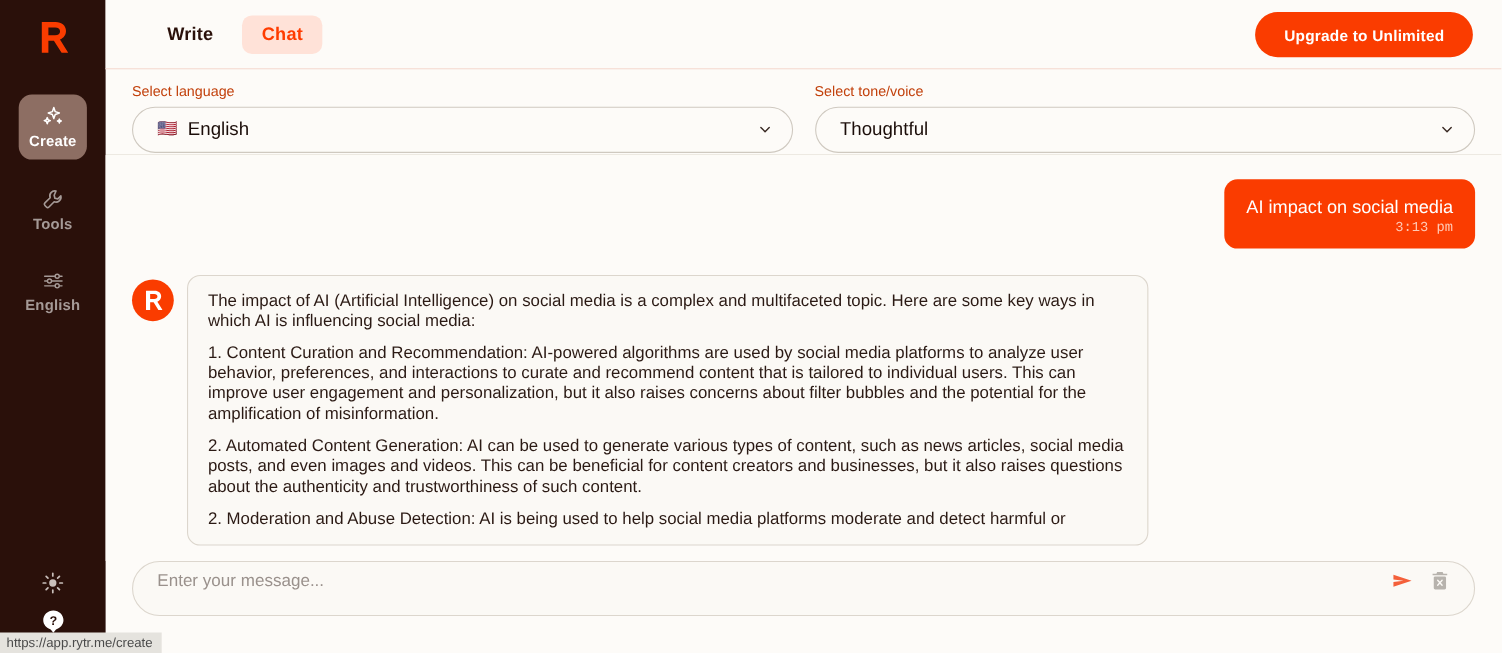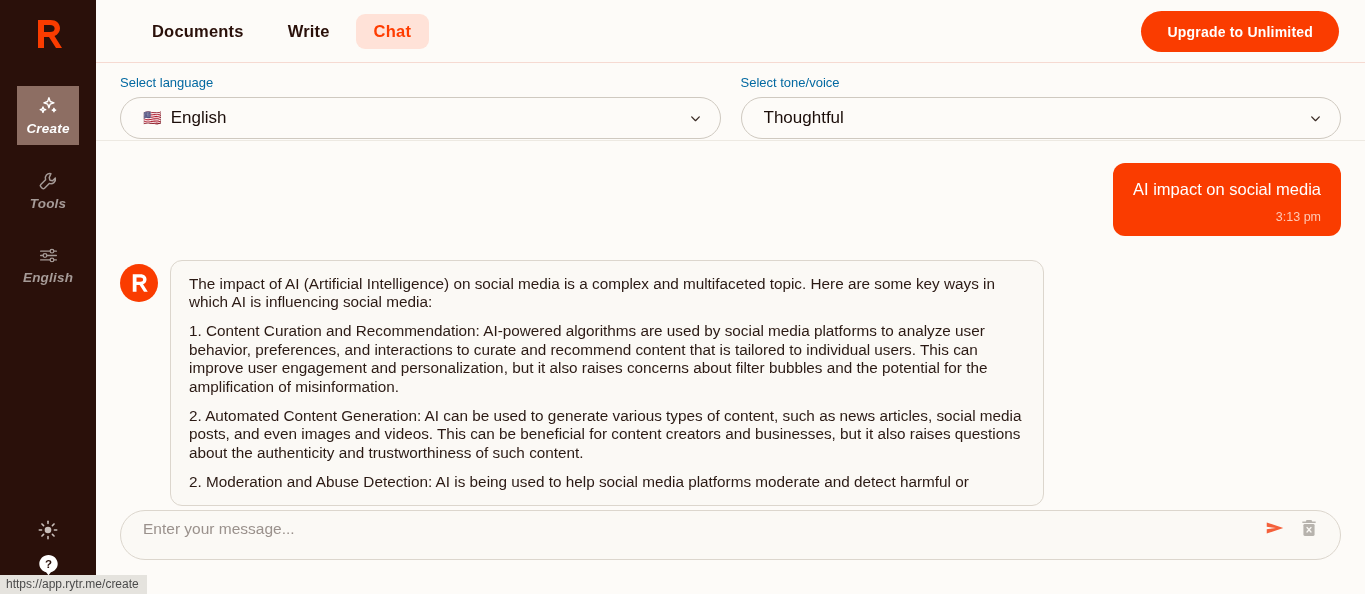--- a/index.html
+++ b/index.html
@@ -46,28 +46,27 @@
     width: 100%;
     display: flex;
     flex-direction: column;
     align-items: center;
   }
 
   .nav-item {
     width: 62px;
     padding: 9px 0 9px 0;
     margin-bottom: 16px;
-    border-radius: 0;
+    border-radius: 12px;
     display: flex;
     flex-direction: column;
     align-items: center;
     gap: 5px;
     cursor: pointer;
     text-decoration: none;
-    font-style: italic;
   }
   .nav-item.active { background: #8D6E63; }
 
   .nav-icon {
     width: 22px;
     height: 22px;
     display: flex;
     align-items: center;
     justify-content: center;
   }
@@ -167,21 +166,21 @@
     padding: 12px 24px 0 24px;
     border-bottom: 1px solid #EDE9E2;
     background: #FDFBF8;
   }
   .select-group {
     flex: 1 1 0;
     min-width: 0;
   }
   .select-label {
     font-size: 13px;
-    color: #0369a1;
+    color: #c2410c;
     margin-bottom: 6px;
     line-height: 1.2;
   }
   .select-box {
     height: 42px;
     border: 1px solid #CFC9C0;
     border-radius: 21px;
     background: #FDFBF8;
     display: flex;
     align-items: center;
@@ -225,21 +224,21 @@
     color: #fff;
     border-radius: 12px;
     padding: 16px 20px 12px 20px;
     max-width: 420px;
     text-align: right;
   }
   .bubble-user-text { font-size: 16.5px; line-height: 1.25; }
   .bubble-user-time {
     font-size: 12.5px;
     color: #FFC9B5;
-    margin-top: 10px;
+    font-family: Liberation Mono, monospace;
   }
 
   #bot-avatar {
     width: 38px;
     height: 38px;
     border-radius: 50%;
     background: #FA3C00;
     display: flex;
     align-items: center;
     justify-content: center;
@@ -390,21 +389,20 @@
           <text x="12" y="15.6" font-family="Liberation Sans, sans-serif" font-size="12" font-weight="bold" fill="#2A100A" text-anchor="middle">?</text>
         </svg>
       </span>
     </div>
   </nav>
 
   <div id="main">
 
     <header id="topbar">
       <div id="top-tabs">
-        <div class="top-tab">Documents</div>
         <div class="top-tab">Write</div>
         <div class="top-tab active">Chat</div>
       </div>
       <button id="upgrade-button">Upgrade to Unlimited</button>
     </header>
 
     <section id="selectors">
 
       <div class="select-group">
         <div class="select-label">Select language</div>

